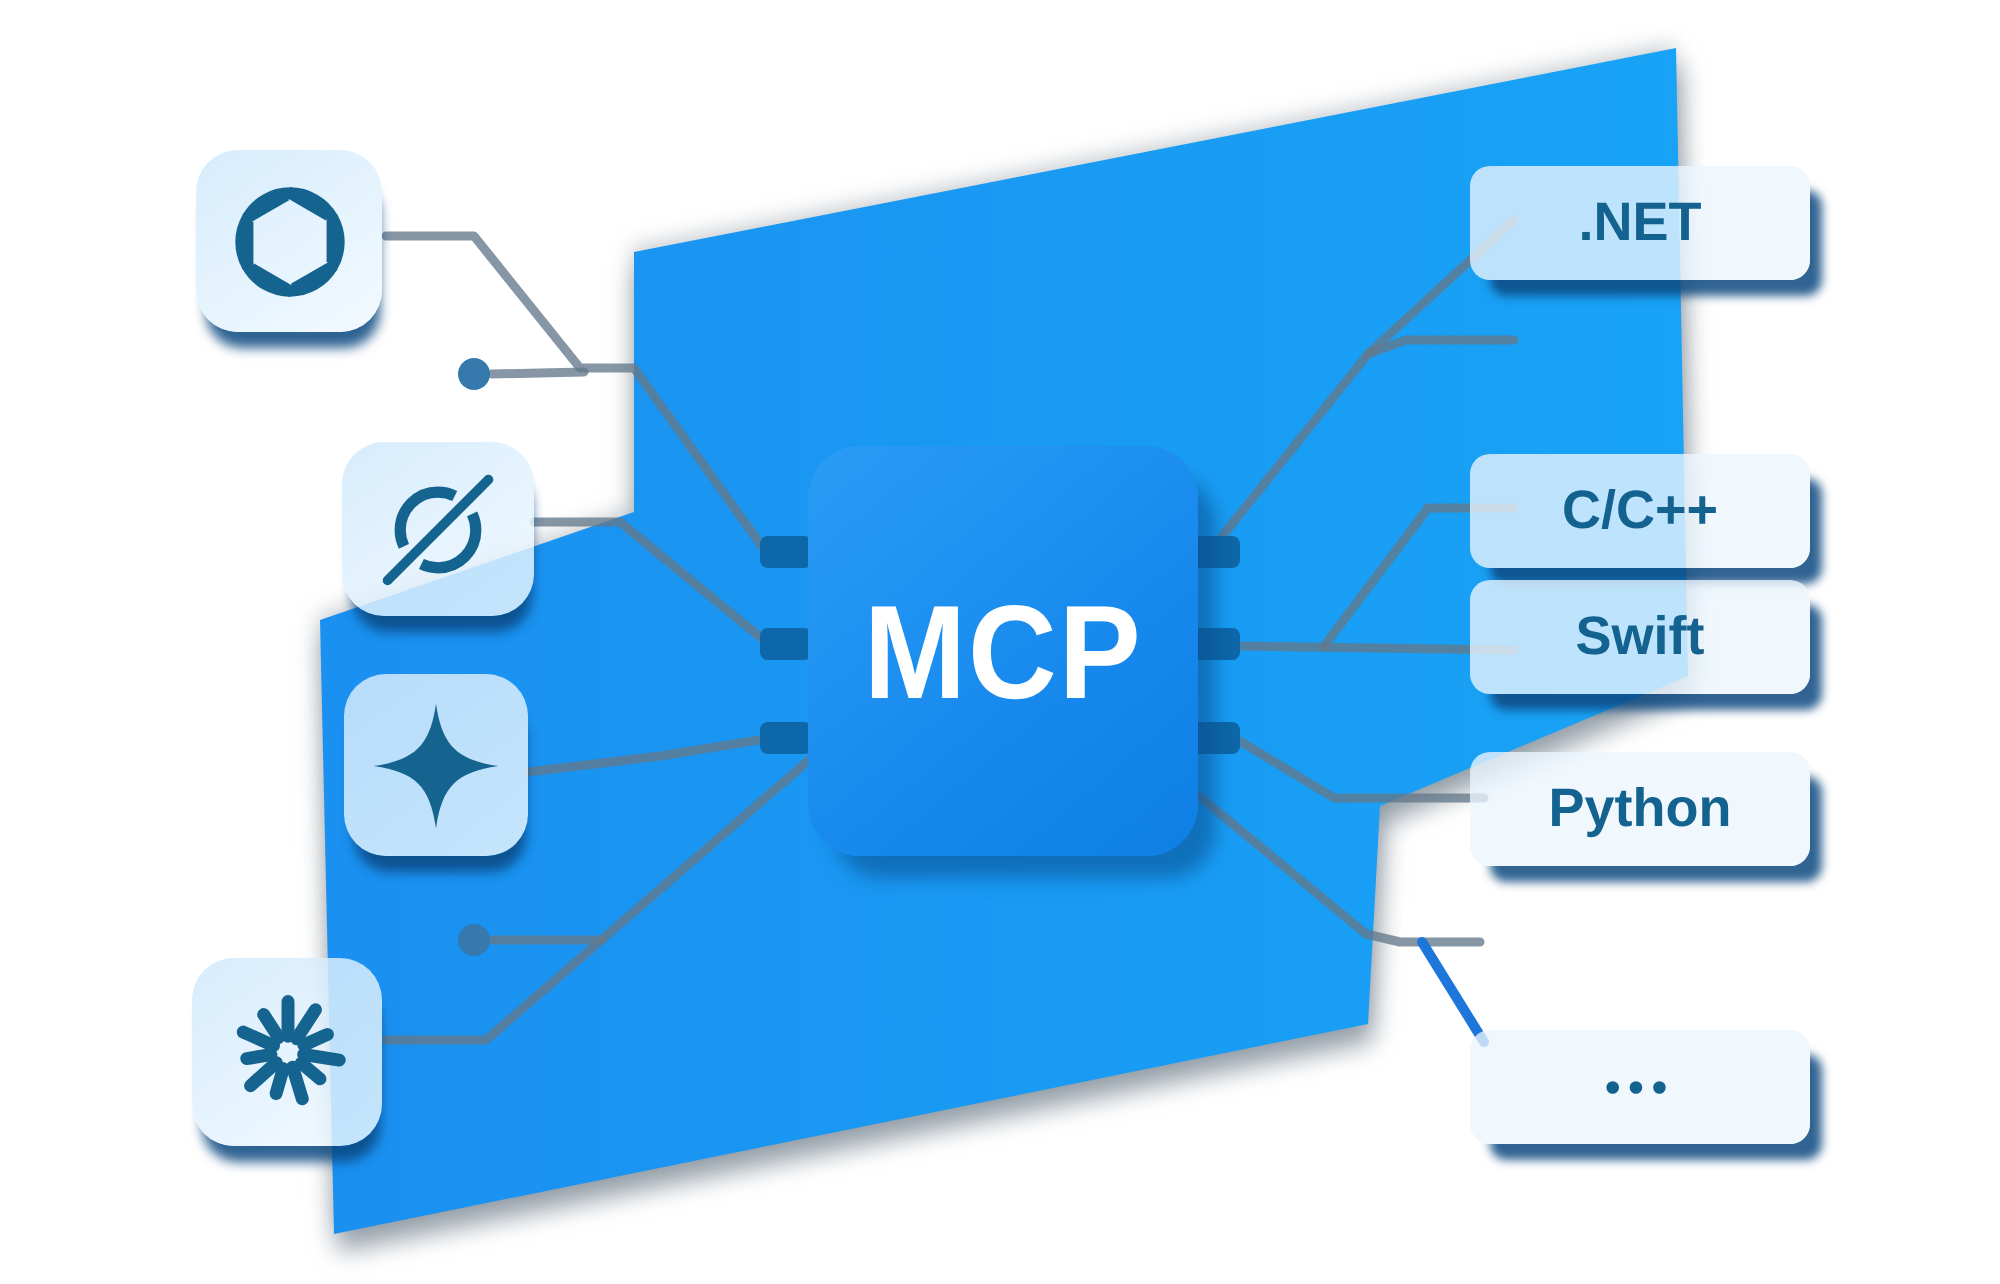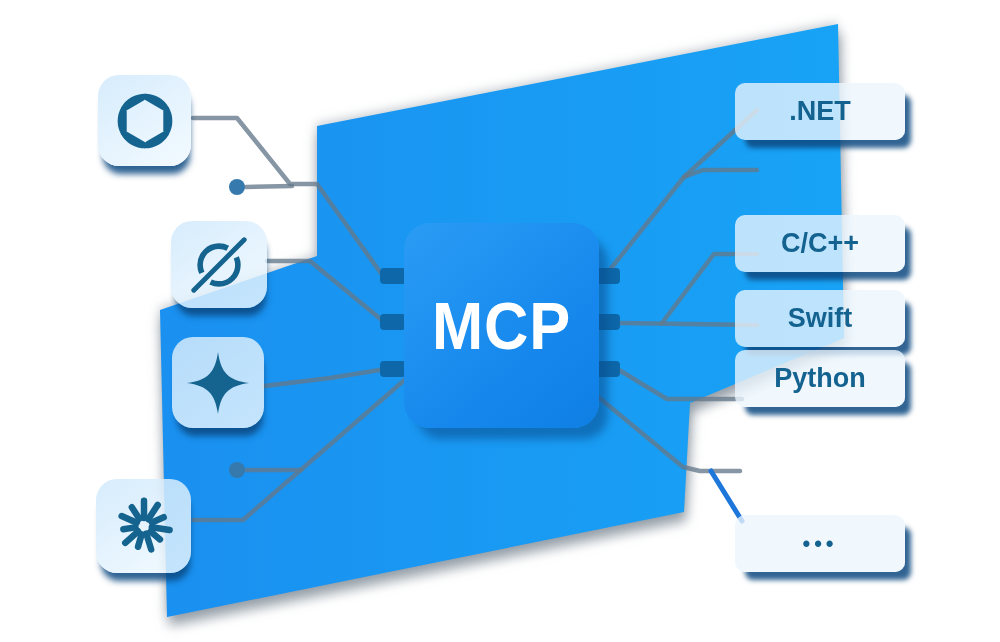--- a/index.html
+++ b/index.html
@@ -130,18 +130,18 @@
         <line x1="0" y1="-12" x2="0" y2="-30" transform="rotate(196)"></line>
         <line x1="0" y1="-11" x2="0" y2="-35" transform="rotate(228)"></line>
         <line x1="0" y1="-12" x2="0" y2="-29" transform="rotate(261)"></line>
         <line x1="0" y1="-11" x2="0" y2="-34" transform="rotate(294)"></line>
         <line x1="0" y1="-12" x2="0" y2="-31" transform="rotate(327)"></line>
       </g>
     </svg>
   </div>
 
   <div class="pill" style="top:83px;">.NET</div>
-  <div class="pill" style="top:215px;">C/C++</div>
+  <div class="pill" style="top:227px;">C/C++</div>
   <div class="pill" style="top:290px;">Swift</div>
-  <div class="pill" style="top:350px;">Python</div>
+  <div class="pill" style="top:376px;">Python</div>
   <div class="pill dots" style="top:515px;">•••</div>
 
 </div>
 
 </body></html>

